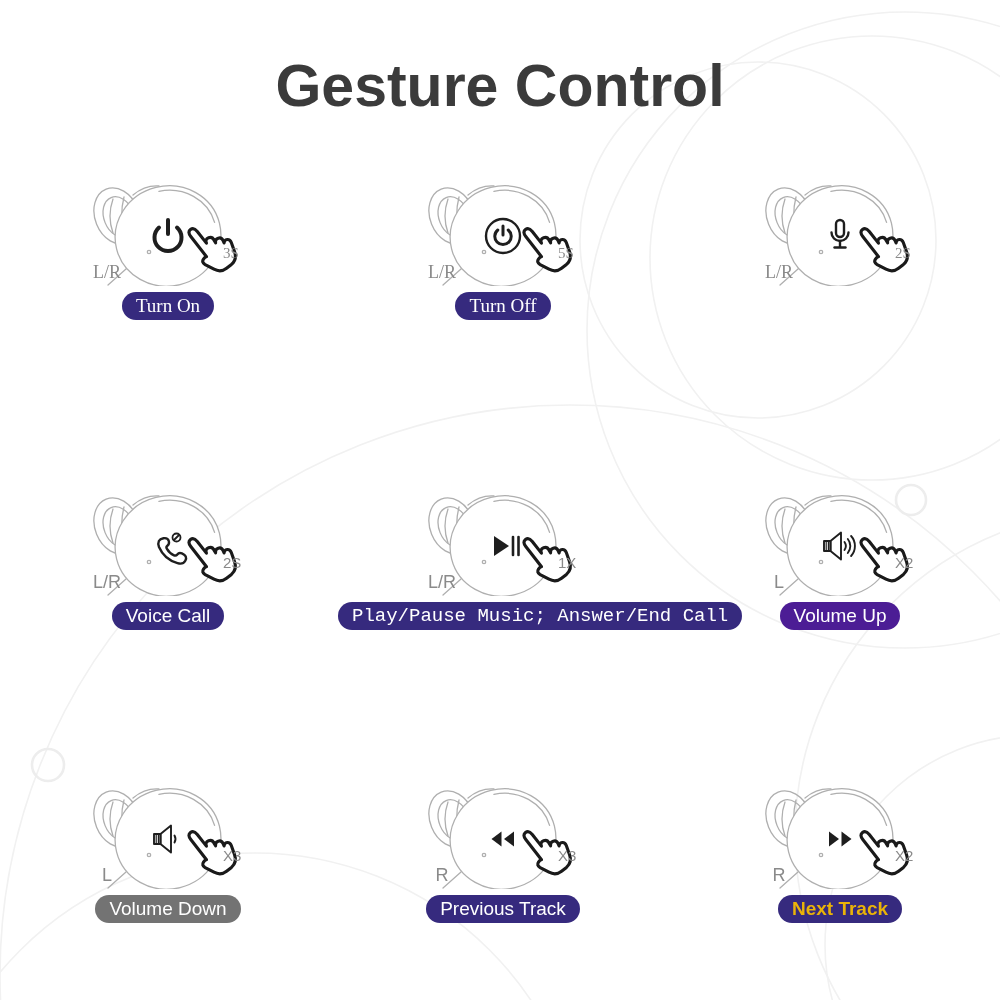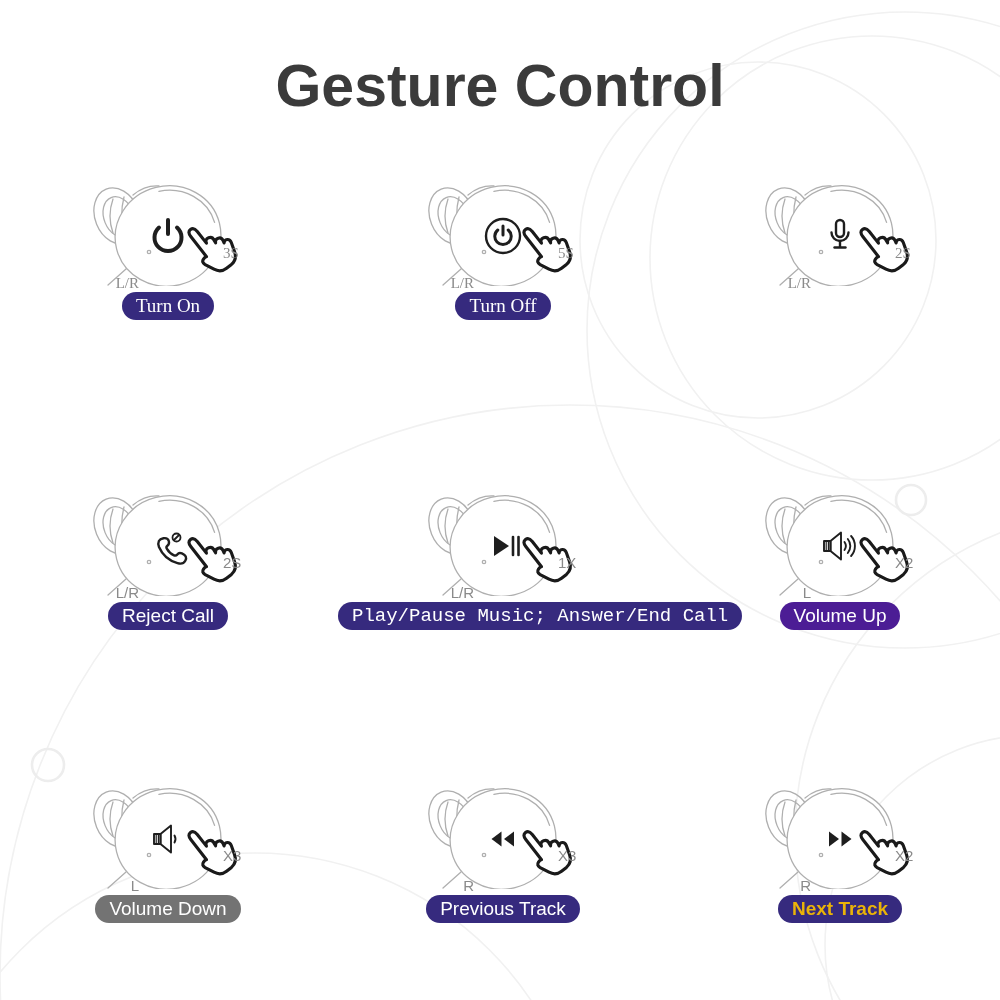--- a/index.html
+++ b/index.html
@@ -14,22 +14,22 @@
     font-size:59px;font-weight:700;color:#3b3b3b;letter-spacing:0px;
   }
   .cell{position:absolute;width:330px;text-align:center;}
   .figure{position:relative;width:330px;height:120px;}
   .earbud{position:absolute;left:90px;top:12px;width:136px;height:104px;}
   .gicon{position:absolute;left:143px;top:44px;width:44px;height:44px;}
   .hand{position:absolute;left:179px;top:46px;width:58px;height:66px;
         transform:rotate(-38deg);transform-origin:50% 50%;}
   .count{position:absolute;left:220px;top:74px;width:46px;text-align:left;
          font-size:15px;color:#8a8a8a;line-height:18px;}
-  .side{position:absolute;left:72px;top:103px;width:64px;text-align:right;
-        font-size:15px;color:#8a8a8a;line-height:20px;}
+  .side{position:absolute;left:72px;top:92px;width:64px;text-align:center;
+        font-size:18px;color:#8a8a8a;line-height:20px;}
   .pill{
     display:inline-block;margin-top:2px;height:28px;line-height:28px;
     padding:0 14px;border-radius:14px;background:#362a7e;color:#ffffff;
     font-size:19px;white-space:nowrap;
   }
   
   .r1{top:170px;font-family:Liberation Serif, serif;} .r2{top:480px;} .r3{top:773px;}
   .c1{left:3px;} .c2{left:338px;} .c3{left:675px;}
   svg{display:block;}
 </style>
@@ -212,21 +212,21 @@
       </svg>
     <svg class="gicon" viewBox="0 0 44 44">
         <use href="#reject-call-icon"></use>
       </svg>
     <svg class="hand" viewBox="0 0 70 80">
         <use href="#hand-graphic"></use>
       </svg>
     <span class="count">2S</span>
     <span class="side">L/R</span>
   </div>
-  <div class="pill" style="background-color: rgb(54, 42, 126); color: rgb(255, 255, 255);">Reject Call</div>
+  <div class="pill" style="background-color: rgb(54, 42, 126); color: rgb(255, 255, 255);">Voice Call</div>
 </div>
 
 <div class="cell r2 c2">
   <div class="figure">
     <svg class="earbud" viewBox="0 0 136 104">
         <use href="#earbud-graphic"></use>
       </svg>
     <svg class="gicon" viewBox="0 0 44 44">
         <use href="#play-pause-icon"></use>
       </svg>

